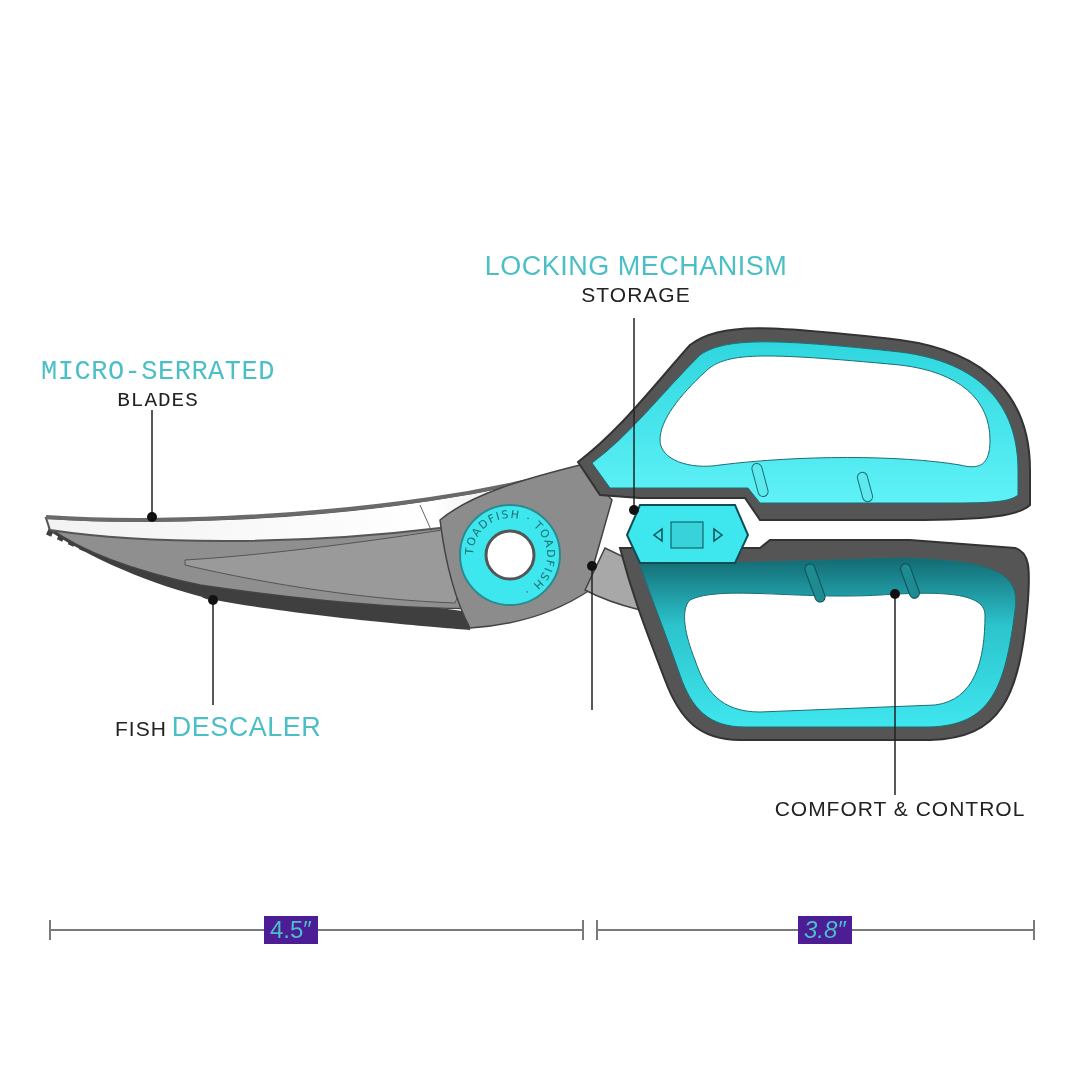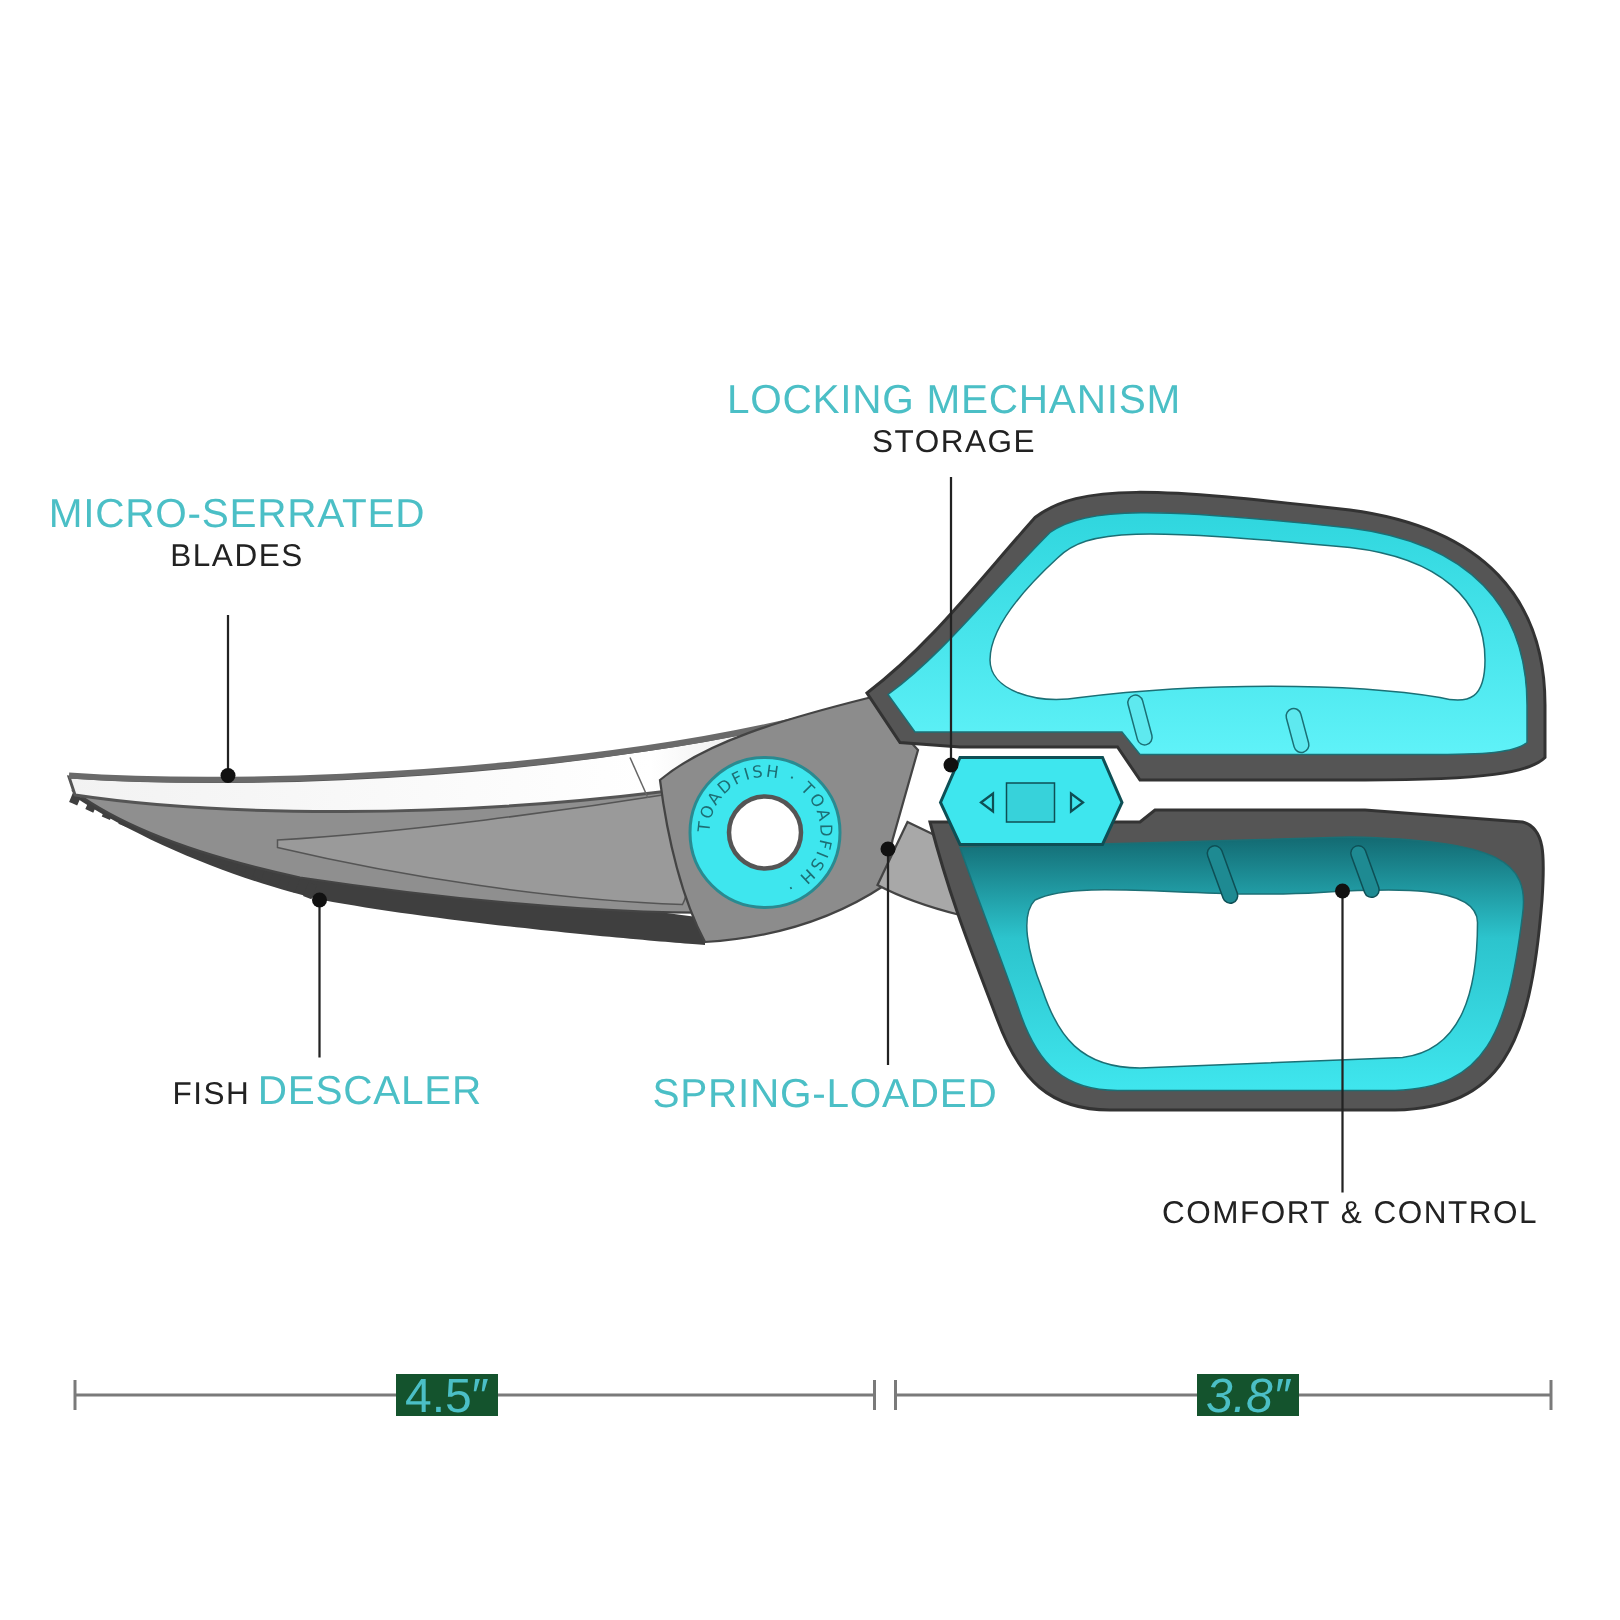--- a/index.html
+++ b/index.html
@@ -3,21 +3,21 @@
 <meta charset="utf-8">
 <style>
   html, body { margin: 0; padding: 0; background: #ffffff; }
   body { width: 1080px; height: 1080px; position: relative; overflow: hidden;
          font-family: "Liberation Sans", "DejaVu Sans", sans-serif; }
   .canvas { position: absolute; left: 0; top: 0; width: 1080px; height: 1080px; }
   .label { position: absolute; text-align: center; white-space: nowrap; letter-spacing: 0.5px; }
   .title { color: #4bbfc6; font-size: 27px; line-height: 32px; }
   .sub { color: #222222; font-size: 21px; line-height: 26px; letter-spacing: 1px; }
   .dark { color: #222222; font-size: 21px; letter-spacing: 1px; }
-  .dim-label { position: absolute; color: #4bbfc6; font-size: 32px; line-height: 28px; background: #14532d; padding: 0 6px; }
+  .dim-label { position: absolute; color: #4bbfc6; font-size: 24px; line-height: 28px; background: #4c1d95; padding: 0 6px; }
   svg { position: absolute; left: 0; top: 0; }
 </style>
 </head>
 <body>
 
 <div class="canvas">
 
   <svg width="1080" height="1080" viewBox="0 0 1080 1080">
     <defs>
       <linearGradient id="bladeTop" x1="0" y1="0" x2="1" y2="0">
@@ -101,37 +101,36 @@
     <g stroke="#7a7a7a" stroke-width="2">
       <line x1="50" y1="930" x2="583" y2="930"></line>
       <line x1="50" y1="920" x2="50" y2="940"></line>
       <line x1="583" y1="920" x2="583" y2="940"></line>
       <line x1="597" y1="930" x2="1034" y2="930"></line>
       <line x1="597" y1="920" x2="597" y2="940"></line>
       <line x1="1034" y1="920" x2="1034" y2="940"></line>
     </g>
   </svg>
 
-  <div class="label" style="left:30px; top:326px; width:256px;">
+  <div class="label" style="left:30px; top:356px; width:256px;font-family:Liberation Mono, monospace;">
     <div class="title">MICRO-SERRATED</div>
     <div class="sub">BLADES</div>
   </div>
 
   <div class="label" style="left:115px; top:711px; width:220px; text-align:left;">
     <span class="dark">FISH</span>
     <span class="title">DESCALER</span>
   </div>
 
   <div class="label" style="left:480px; top:250px; width:312px;">
     <div class="title">LOCKING MECHANISM</div>
     <div class="sub">STORAGE</div>
   </div>
 
   <div class="label" style="left:430px; top:713px; width:240px;">
-    <div class="title">SPRING-LOADED</div>
   </div>
 
   <div class="label" style="left:765px; top:796px; width:270px;">
     <div class="sub">COMFORT &amp; CONTROL</div>
   </div>
 
   <div class="dim-label" style="left:264px; top:916px;">4.5″</div>
   <div class="dim-label" style="left:798px; top:916px;font-style:italic;">3.8″</div>
 
 </div>

